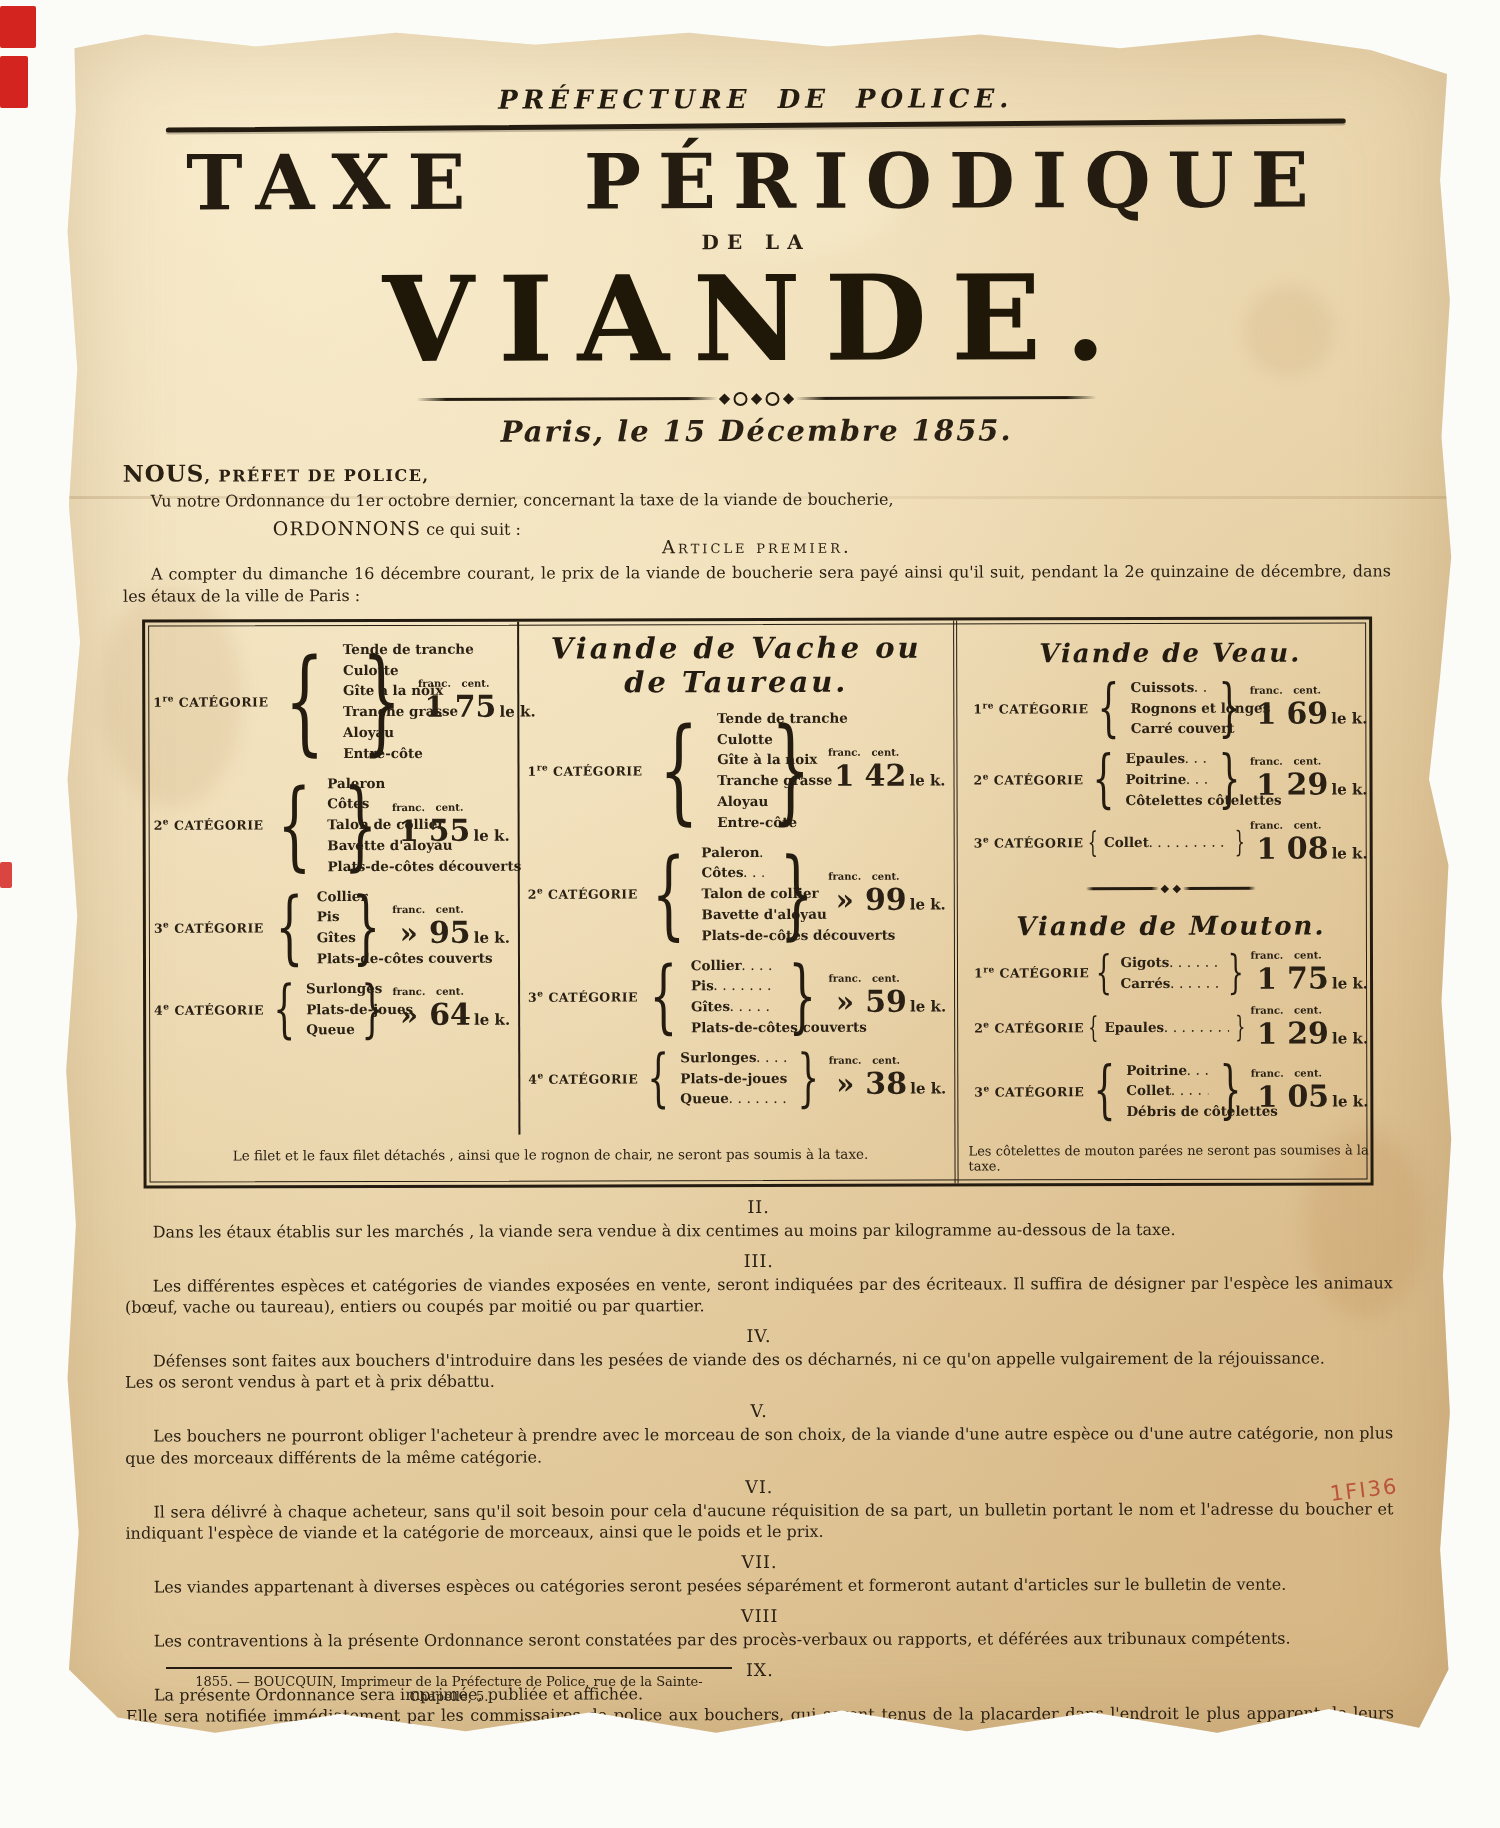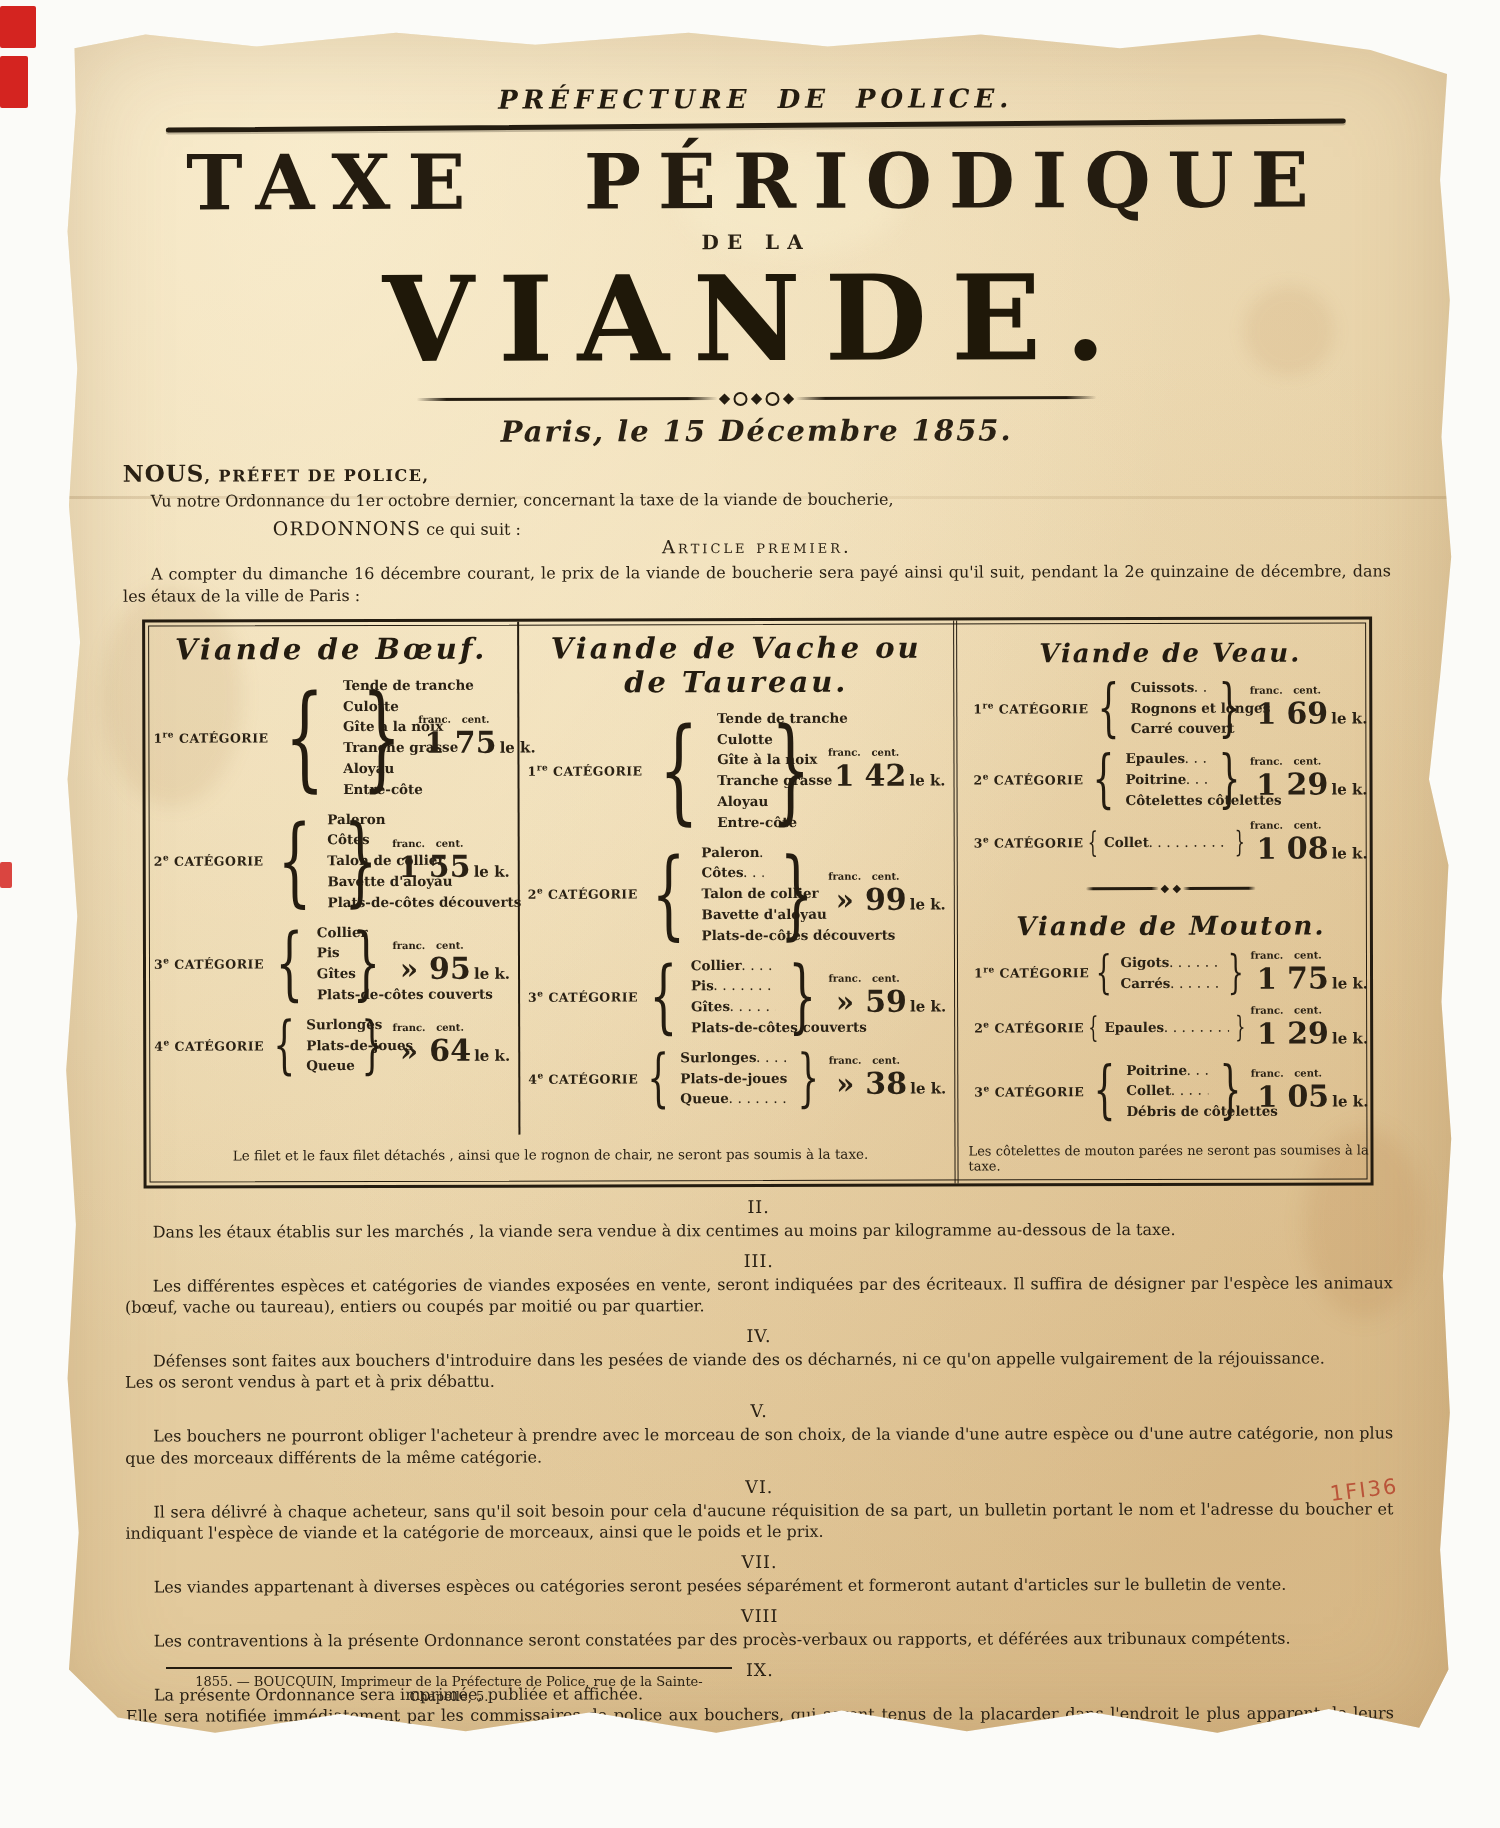--- a/index.html
+++ b/index.html
@@ -143,21 +143,20 @@
       <p class="ordonnons">
         <span class="lead">ORDONNONS</span><span> ce qui suit :</span>
       </p>
       <div class="article-premier">Article premier.</div>
       <p class="intro">A compter du dimanche 16 décembre courant, le prix de la viande de boucherie sera payé ainsi qu'il suit, pendant la 2e quinzaine de décembre, dans les étaux de la ville de Paris :</p>
     </div>
 
     <div class="tax-table">
       <div class="pane-left">
         <div class="col col-boeuf">
-          <div class="sec-title">Viande de Bœuf.</div>
           <div class="sec-rows">
               <div class="cat-row">
                 <div class="cat-label"><span>1</span><sup>re</sup><span> CATÉGORIE</span></div>
                 <div class="brace" style="height: 102px; font-size: 114px;">{</div>
                 <div class="cuts">
                   <div class="cut">
                     <span class="cut-name">Tende de tranche</span>
                     <span class="dots"></span>
                   </div>
                   <div class="cut">

